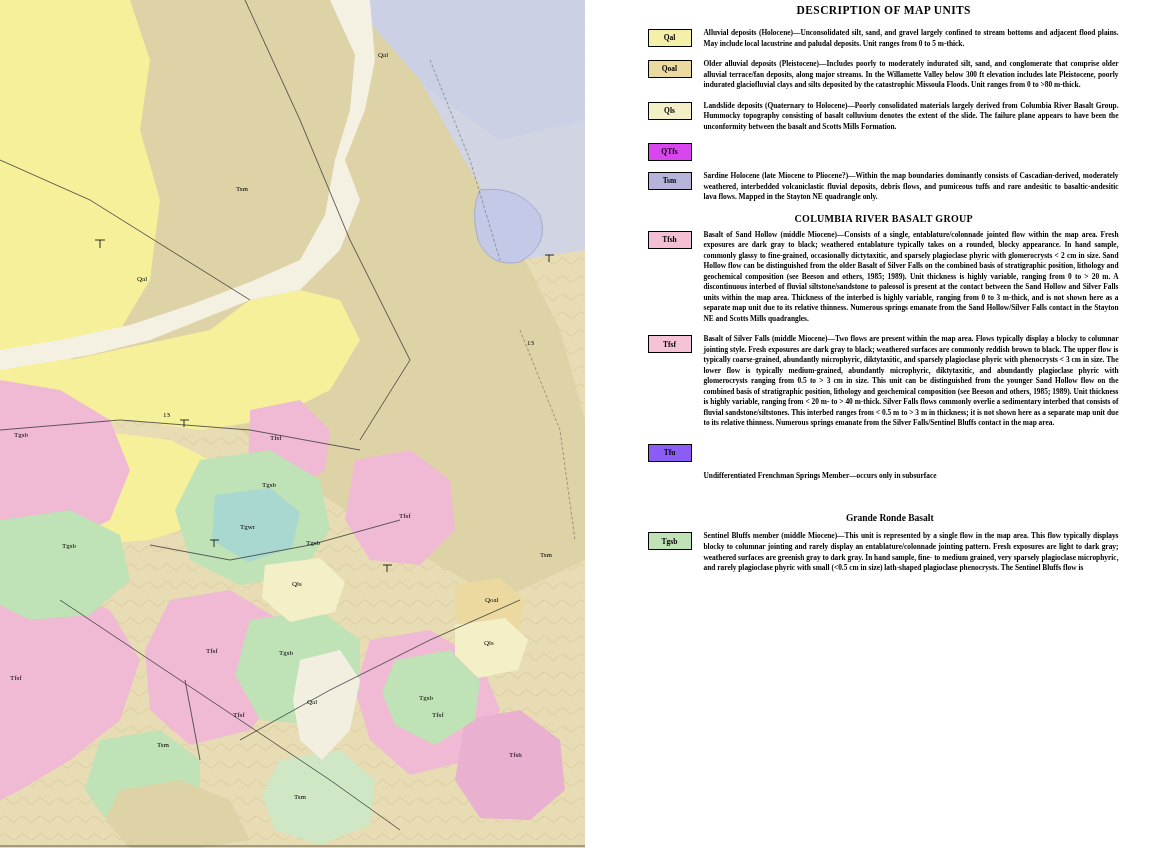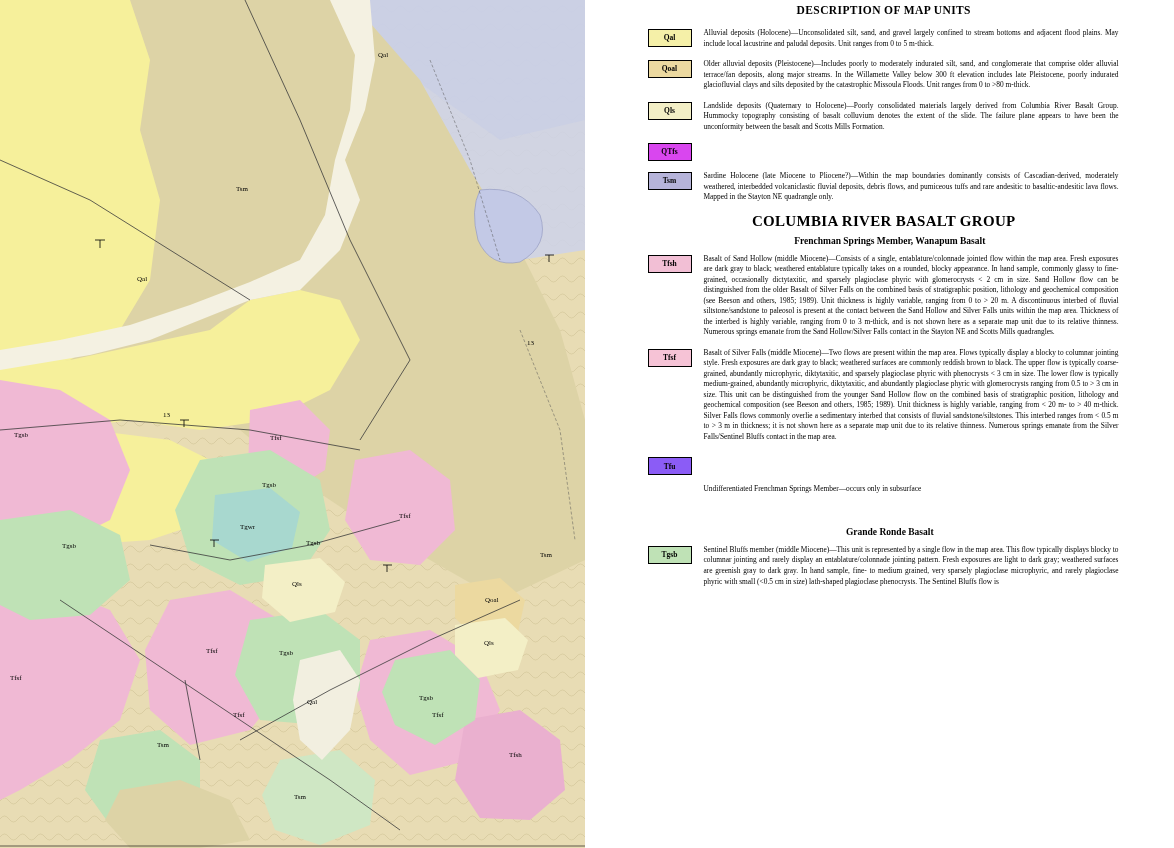--- a/index.html
+++ b/index.html
@@ -45,21 +45,21 @@
     text-align: center;
     font-weight: bold;
     font-size: 11.5px;
     letter-spacing: .4px;
     margin: 4px 12px 12px 0;
     padding-left: 20px;
   }
   .group-heading {
     text-align: center;
     font-weight: bold;
-    font-size: 15px;
+    font-size: 10px;
     letter-spacing: .3px;
     margin: 10px 0 6px 0;
     padding-left: 8px;
   }
   .sub-heading {
     text-align: center;
     font-weight: bold;
     font-size: 9.5px;
     margin: 4px 0 8px 0;
     padding-left: 20px;
@@ -86,22 +86,22 @@
     line-height: 1;
   }
   .unit-text {
     flex: 1 1 auto;
     font-size: 7.4px;
     line-height: 1.42;
     text-align: justify;
     max-width: 415px;
     font-weight: bold;
   }
-  .unit-text .lead { font-weight: normal; }
-  .unit-text .body { font-weight: normal; }
+  .unit-text .lead { font-weight: bold; }
+  .unit-text .body { font-weight: bold; }
   .single-line .unit-text { white-space: normal; margin-top: 28px; }
 </style>
 </head>
 <body>
 
 <div class="page">
 
   <div class="map-panel">
     <svg class="map-svg" width="585" height="848" viewBox="0 0 585 848" xmlns="http://www.w3.org/2000/svg">
       <defs>
@@ -242,21 +242,20 @@
     </div>
 
     <div class="unit-row">
       <div class="swatch" style="background:#b6b4da">
           <span>Tsm</span>
         </div>
       <div class="unit-text"><span class="lead">Sardine Holocene (late Miocene to Pliocene?)</span><span class="body">—Within the map boundaries dominantly consists of Cascadian-derived, moderately weathered, interbedded volcaniclastic fluvial deposits, debris flows, and pumiceous tuffs and rare andesitic to basaltic-andesitic lava flows.  Mapped in the Stayton NE quadrangle only.</span></div>
     </div>
 
     <div class="group-heading">COLUMBIA RIVER BASALT GROUP</div>
-    <div class="sub-heading">Frenchman Springs Member, Wanapum Basalt</div>
 
     <div class="unit-row">
       <div class="swatch" style="background:#f2bfd5">
           <span>Tfsh</span>
         </div>
       <div class="unit-text"><span class="lead">Basalt of Sand Hollow (middle Miocene)</span><span class="body">—Consists of a single, entablature/colonnade jointed flow within the map area.  Fresh exposures are dark gray to black; weathered entablature typically takes on a rounded, blocky appearance.  In hand sample, commonly glassy to fine-grained, occasionally dictytaxitic, and sparsely plagioclase phyric with glomerocrysts &lt; 2 cm in size.  Sand Hollow flow can be distinguished from the older Basalt of Silver Falls on the combined basis of stratigraphic position, lithology and geochemical composition (see Beeson and others, 1985; 1989).  Unit thickness is highly variable, ranging from 0 to &gt; 20 m.  A discontinuous interbed of fluvial siltstone/sandstone to paleosol is present at the contact between the Sand Hollow and Silver Falls units within the map area.  Thickness of the interbed is highly variable, ranging from 0 to 3 m-thick, and is not shown here as a separate map unit due to its relative thinness.  Numerous springs emanate from the Sand Hollow/Silver Falls contact in the Stayton NE and Scotts Mills quadrangles.</span></div>
     </div>
 
     <div class="unit-row">
       <div class="swatch" style="background:#f6c3d6">

